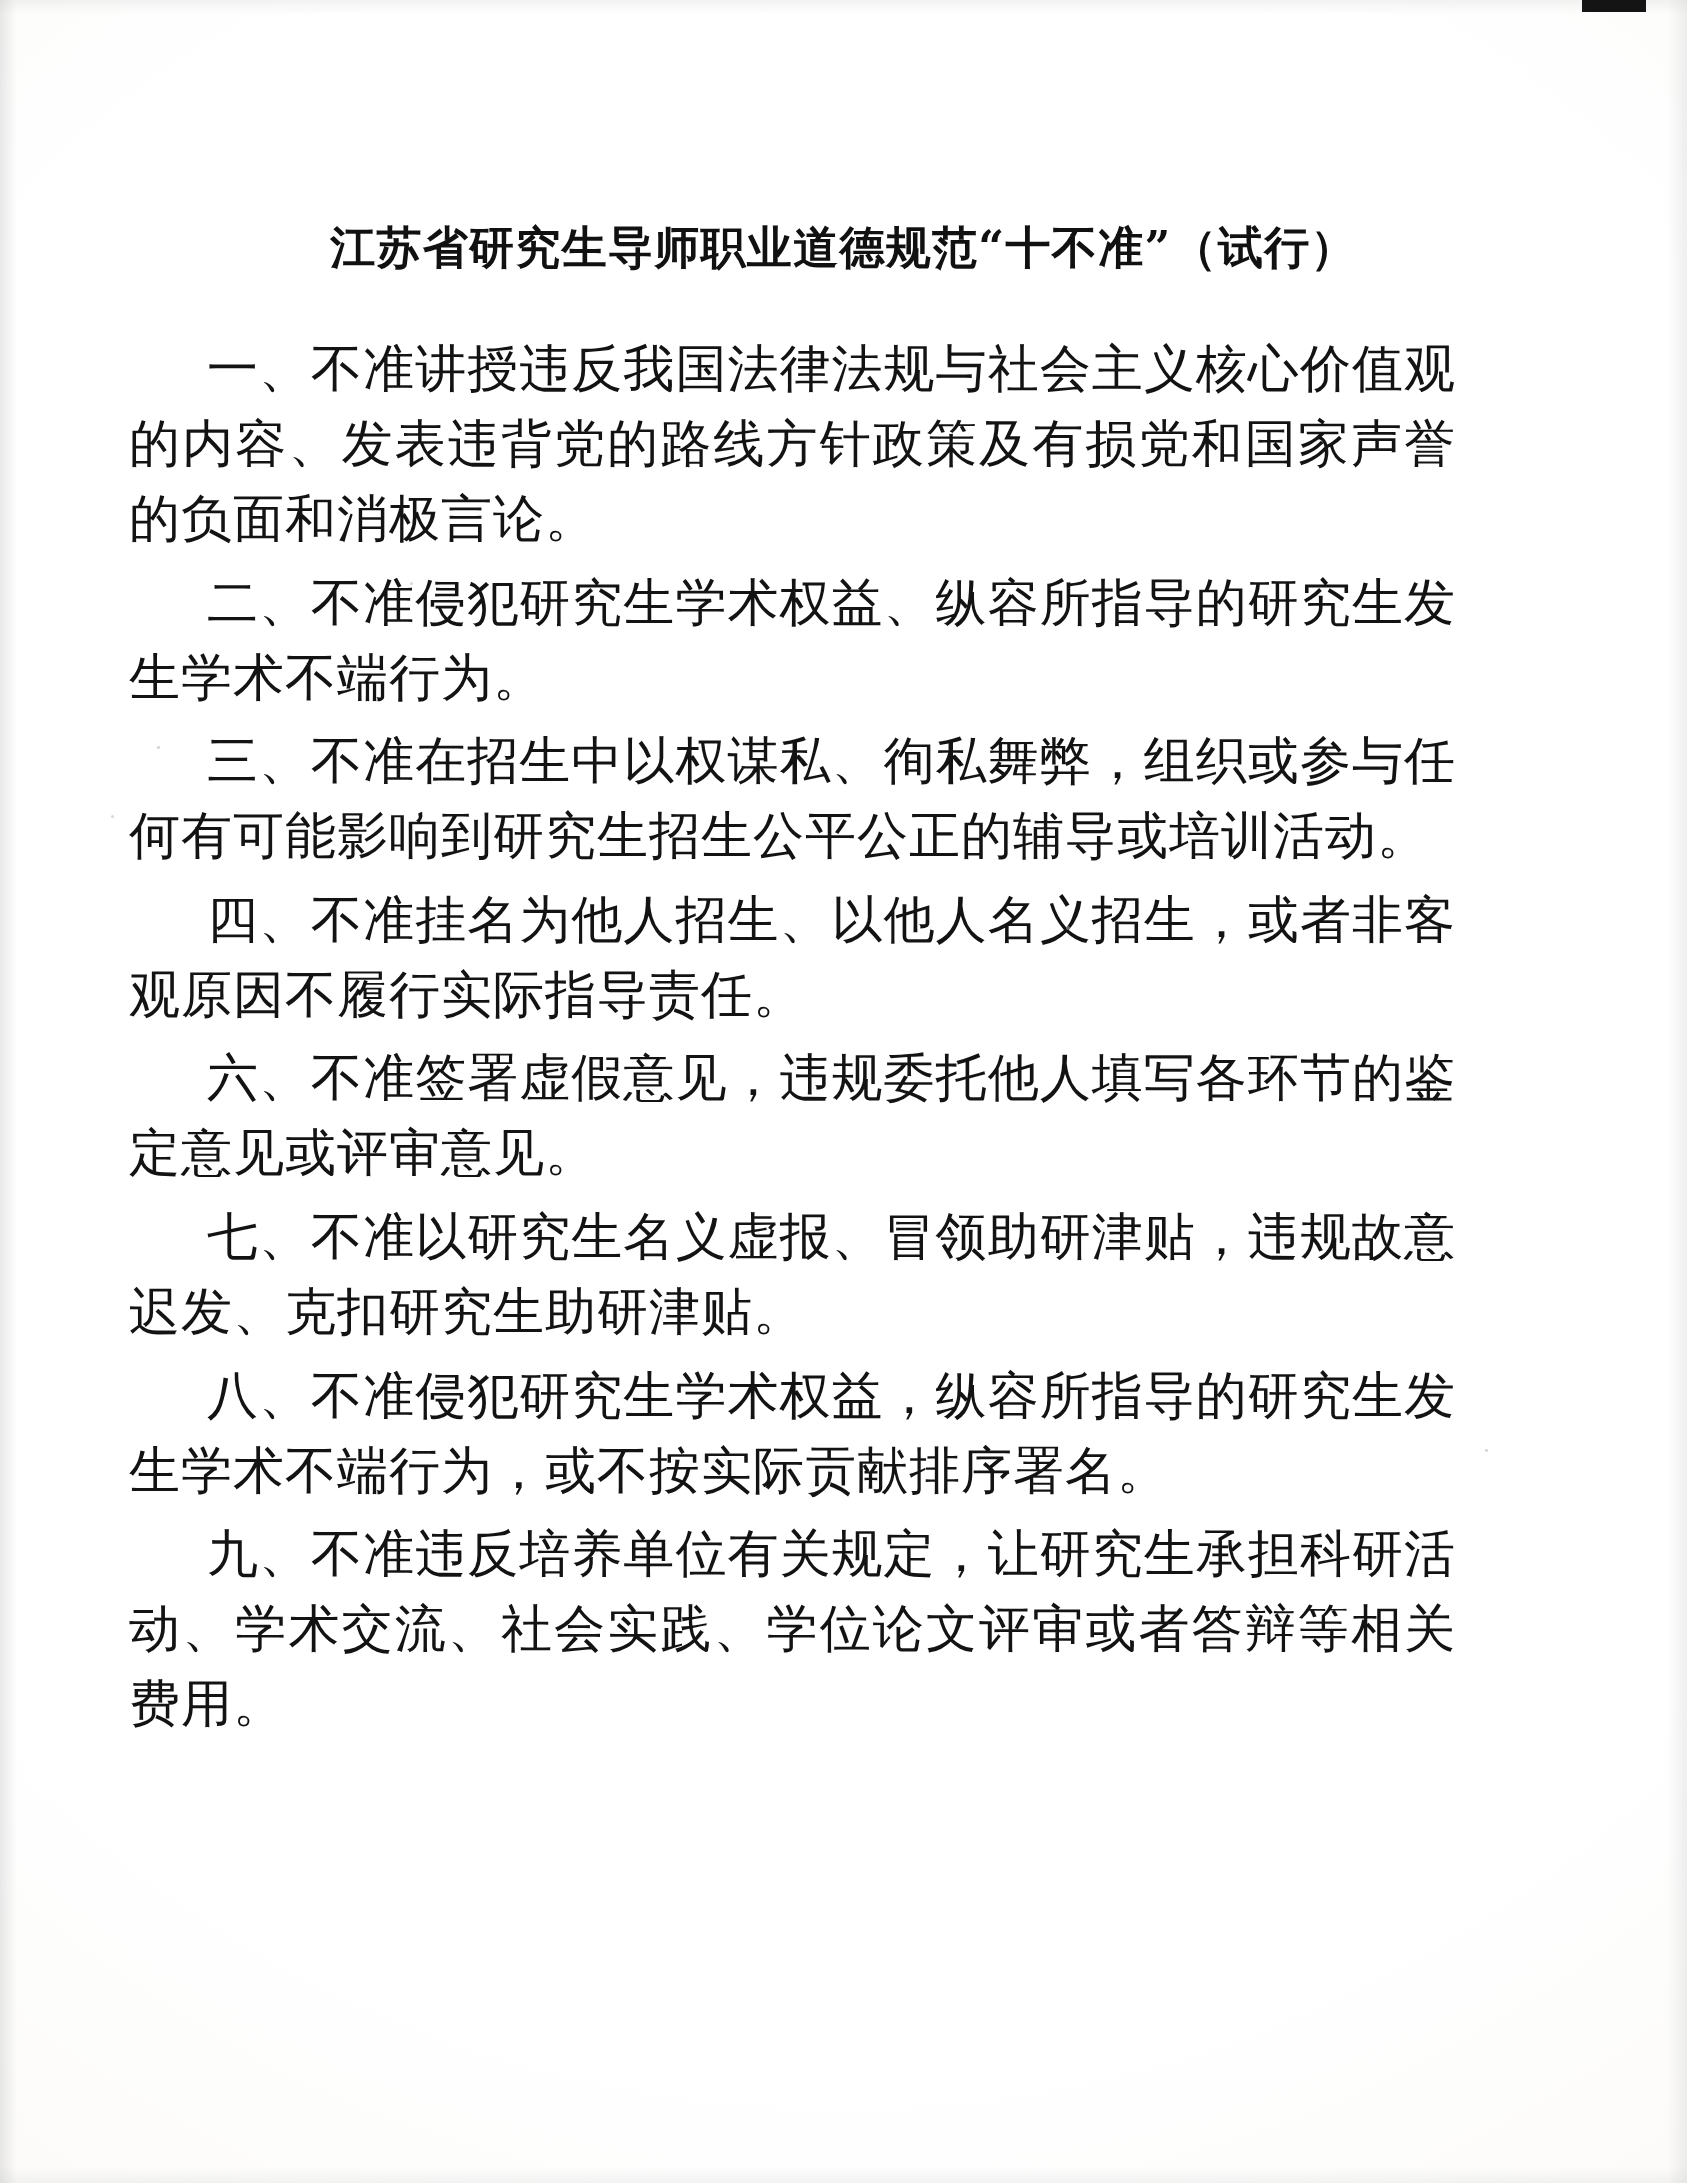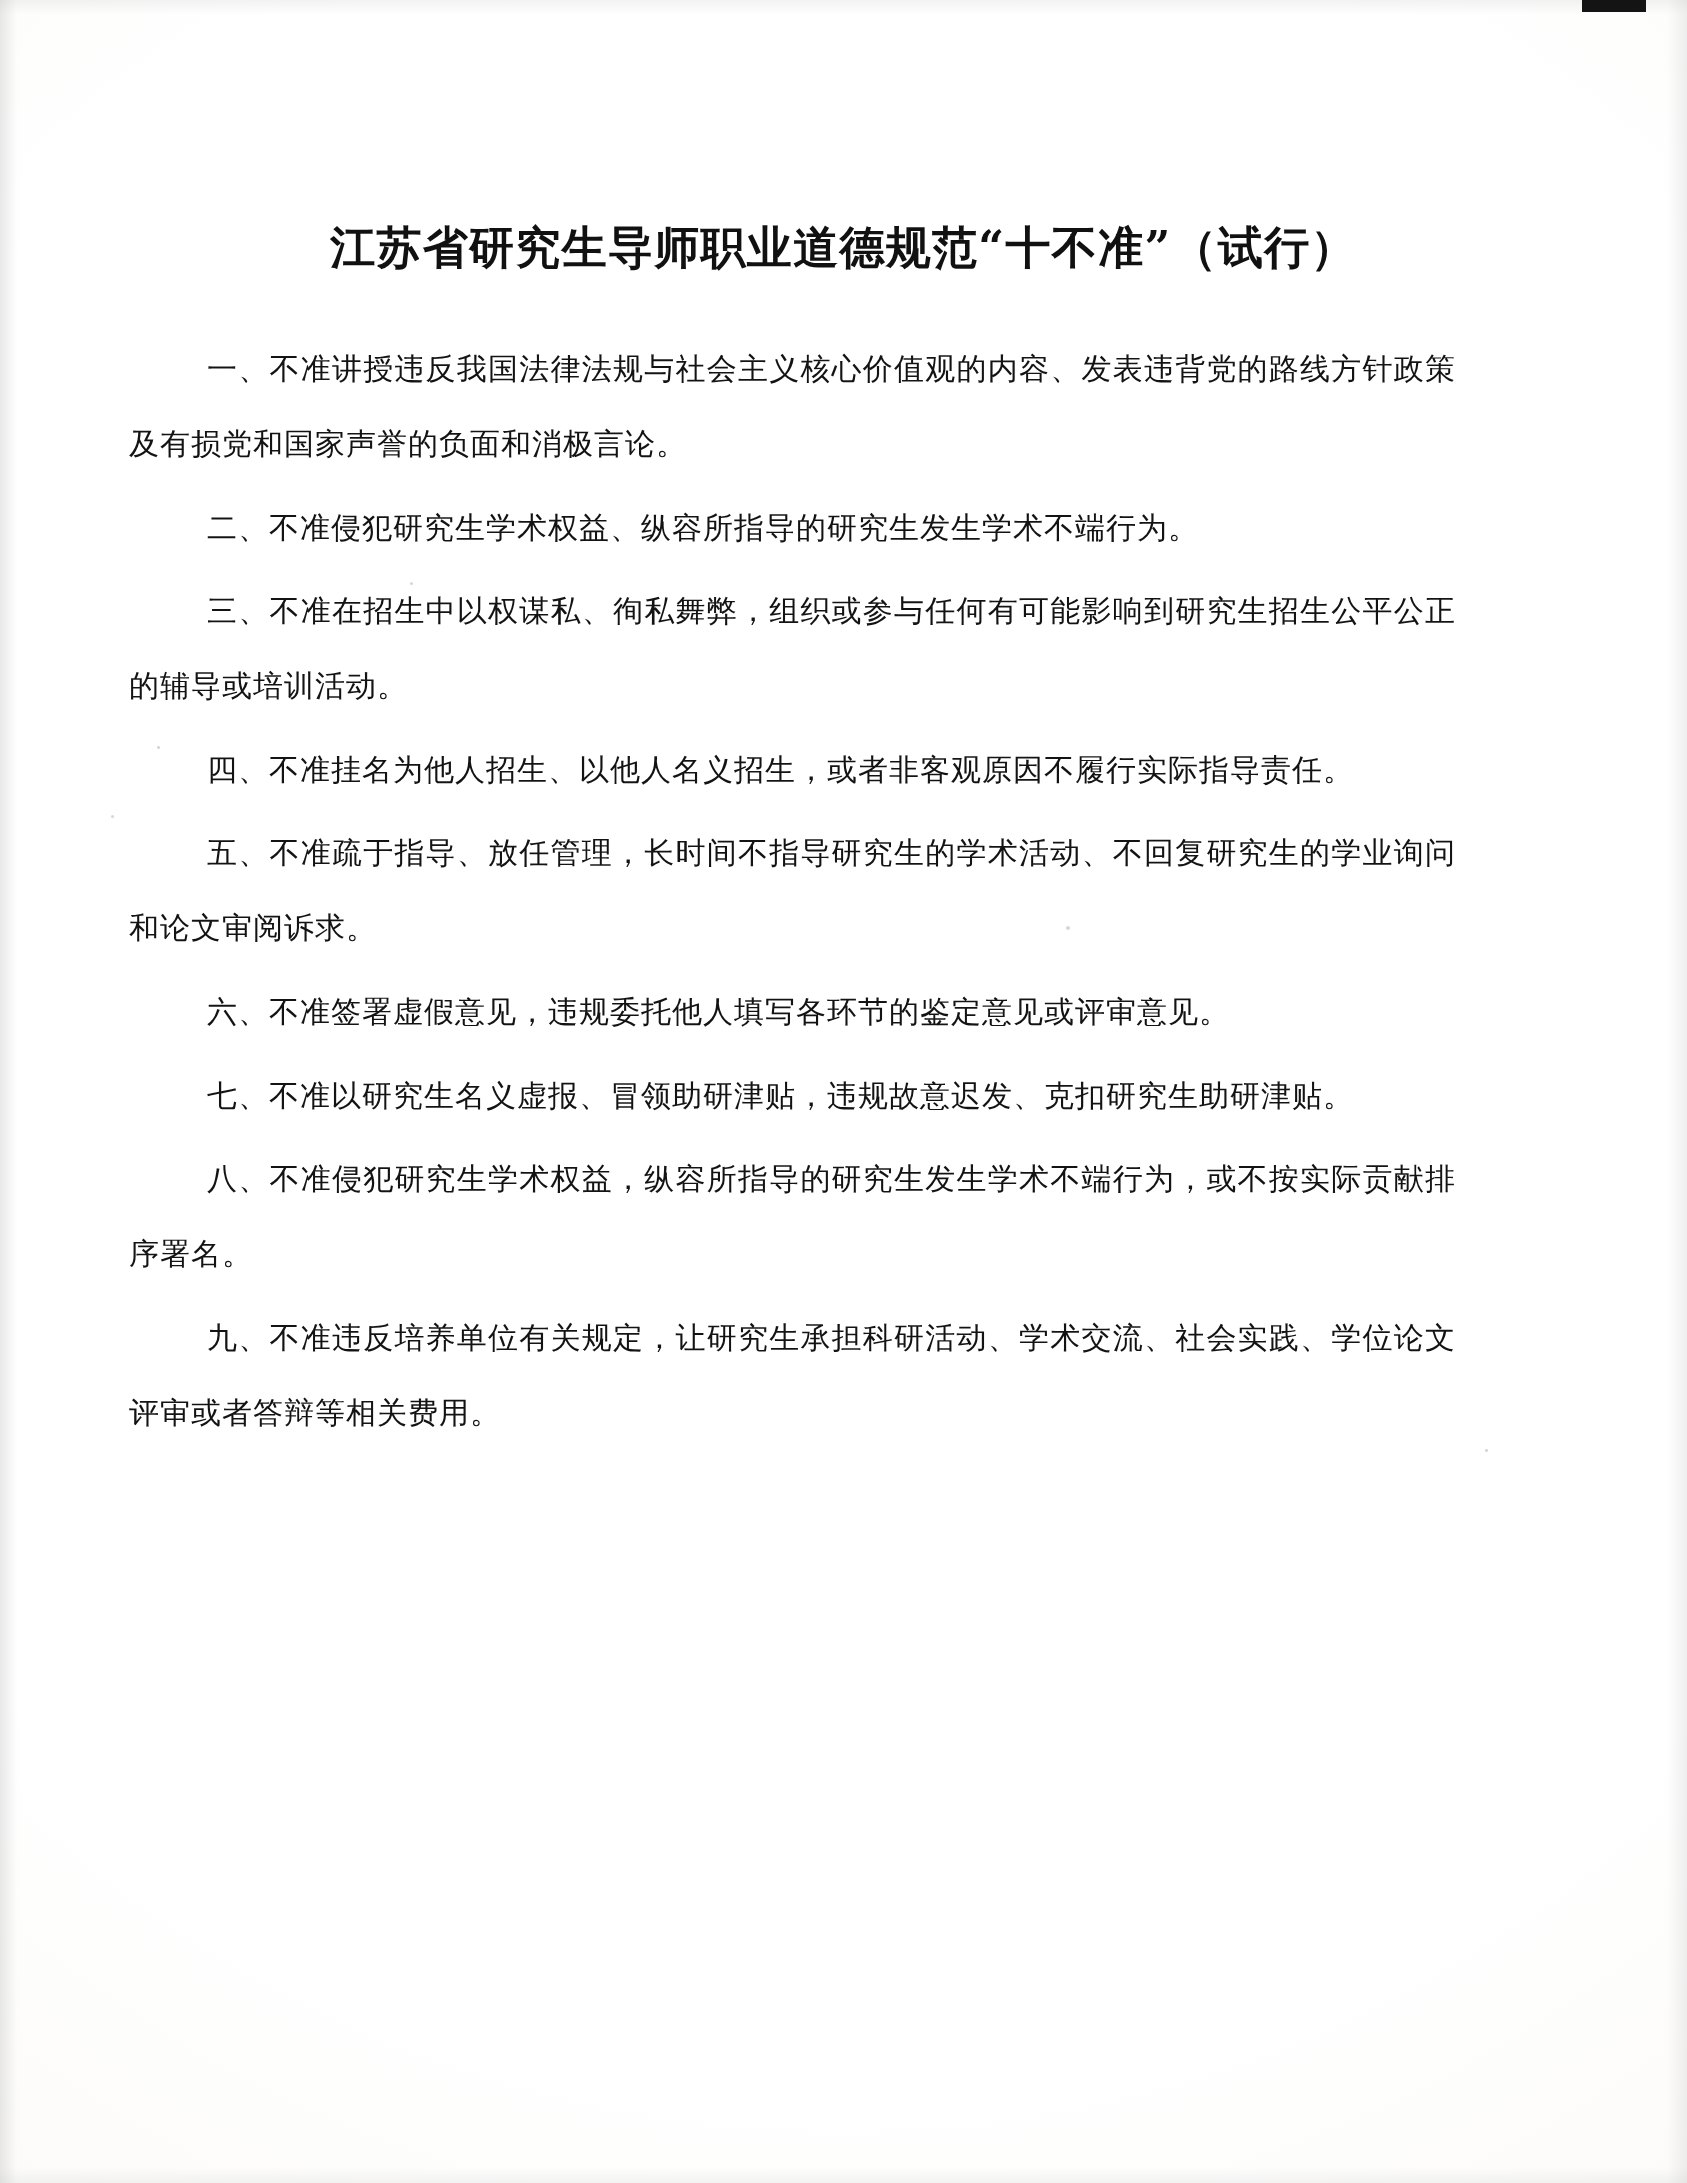--- a/index.html
+++ b/index.html
@@ -68,21 +68,21 @@
   }
 
   .body-block {
     position: absolute;
     left: 129px;
     top: 331px;
     width: 1327px;
   }
 
   .para {
-    font-size: 30px;
+    font-size: 51px;
     line-height: 75px;
     color: #131313;
     text-indent: 78px;
     letter-spacing: 1px;
     text-align: justify;
     text-justify: inter-character;
     margin: 0 0 8.6px 0;
     font-family: "DejaVu Serif", "Liberation Serif", serif;
   }
 
@@ -102,21 +102,20 @@
 
   <div class="content">
 
     <div class="doc-title">江苏省研究生导师职业道德规范“十不准”（试行）</div>
 
     <div class="body-block">
       <p class="para">一、不准讲授违反我国法律法规与社会主义核心价值观的内容、发表违背党的路线方针政策及有损党和国家声誉的负面和消极言论。</p>
       <p class="para">二、不准侵犯研究生学术权益、纵容所指导的研究生发生学术不端行为。</p>
       <p class="para">三、不准在招生中以权谋私、徇私舞弊，组织或参与任何有可能影响到研究生招生公平公正的辅导或培训活动。</p>
       <p class="para">四、不准挂名为他人招生、以他人名义招生，或者非客观原因不履行实际指导责任。</p>
-      <p class="para">五、不准疏于指导、放任管理，长时间不指导研究生的学术活动、不回复研究生的学业询问和论文审阅诉求。</p>
       <p class="para">六、不准签署虚假意见，违规委托他人填写各环节的鉴定意见或评审意见。</p>
       <p class="para">七、不准以研究生名义虚报、冒领助研津贴，违规故意迟发、克扣研究生助研津贴。</p>
       <p class="para">八、不准侵犯研究生学术权益，纵容所指导的研究生发生学术不端行为，或不按实际贡献排序署名。</p>
       <p class="para">九、不准违反培养单位有关规定，让研究生承担科研活动、学术交流、社会实践、学位论文评审或者答辩等相关费用。</p>
     </div>
 
     <span class="speck" style="left:410px;top:582px;width:3.3px;height:3.3px;"></span>
     <span class="speck" style="left:157px;top:746px;width:2.6px;height:2.6px;"></span>
     <span class="speck" style="left:111px;top:815px;width:3.3px;height:3.3px;"></span>
     <span class="speck" style="left:1066px;top:926px;width:4px;height:4px;"></span>

